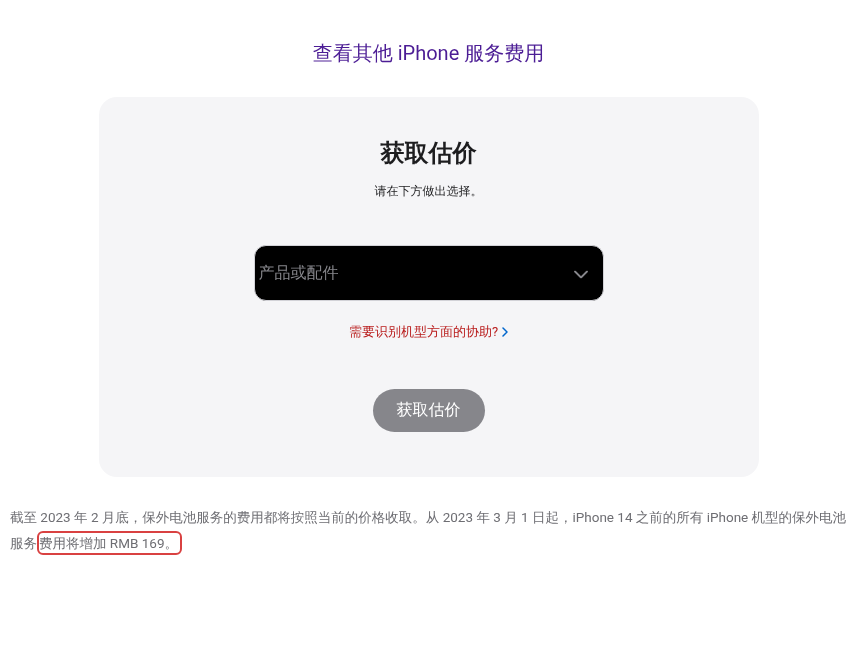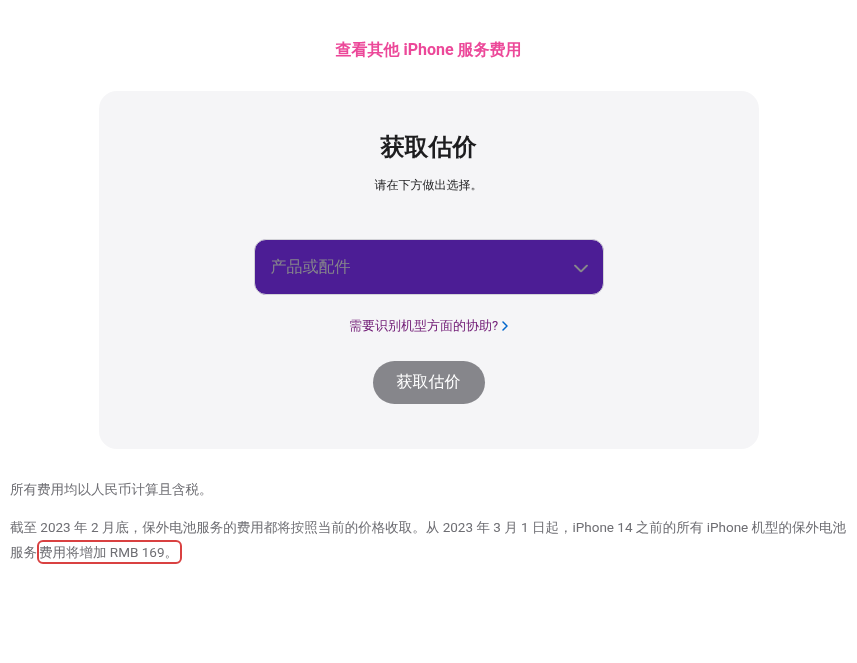--- a/index.html
+++ b/index.html
@@ -15,24 +15,23 @@
       overflow: hidden;
     }
     .container {
       padding: 10px 10px;
     }
     .top-link {
       text-align: center;
       padding: 30px 0 30px 0;
     }
     .top-link a {
-      color: #ec4899;
+      color: #4c1d95;
       text-decoration: none;
-      font-size: 16px;
-      font-weight: bold;
+      font-size: 20px;
     }
     .card {
       background: #f5f5f7;
       border-radius: 18px;
       margin: 0 auto;
       width: 660px;
       padding: 40px 40px 45px 40px;
       text-align: center;
     }
     .card-title {
@@ -47,24 +46,24 @@
       margin-bottom: 45px;
     }
     .select-wrapper {
       position: relative;
       width: 350px;
       margin: 0 auto 20px auto;
     }
     .select-field {
       width: 100%;
       height: 56px;
-      background: #4c1d95;
+      background: #000000;
       border: 1px solid #d2d2d7;
       border-radius: 12px;
-      padding: 0 40px 0 16px;
+      padding: 0 40px 0 4px;
       font-size: 16px;
       color: #86868b;
       appearance: none;
       -webkit-appearance: none;
       cursor: pointer;
       text-align: right;
       display: flex;
       align-items: center;
     }
     .chevron {
@@ -74,25 +73,25 @@
       transform: translateY(-50%);
       pointer-events: none;
     }
     .chevron svg {
       width: 14px;
       height: 8px;
     }
     .help-link {
       display: inline-flex;
       align-items: center;
-      color: #701a75;
+      color: #b91c1c;
       text-decoration: none;
       font-size: 13px;
       margin-top: -2px;
-      margin-bottom: 26px;
+      margin-bottom: 48px;
     }
     .help-link .arrow {
       margin-left: 4px;
     }
     .submit-button {
       background: #86868b;
       color: #ffffff;
       border: none;
       border-radius: 22px;
       padding: 11px 24px;
@@ -146,18 +145,17 @@
           </svg>
       </span>
     </a>
 
     <div>
       <button class="submit-button">获取估价</button>
     </div>
   </div>
 
   <div class="footer-text">
-    <p>所有费用均以人民币计算且含税。</p>
     <p>
       <span>截至 2023 年 2 月底，保外电池服务的费用都将按照当前的价格收取。从 2023 年 3 月 1 日起，iPhone 14 之前的所有 iPhone 机型的保外电池服务</span><span class="highlight-box">费用将增加 RMB 169。</span>
     </p>
   </div>
 </div>
 
 </body></html>

